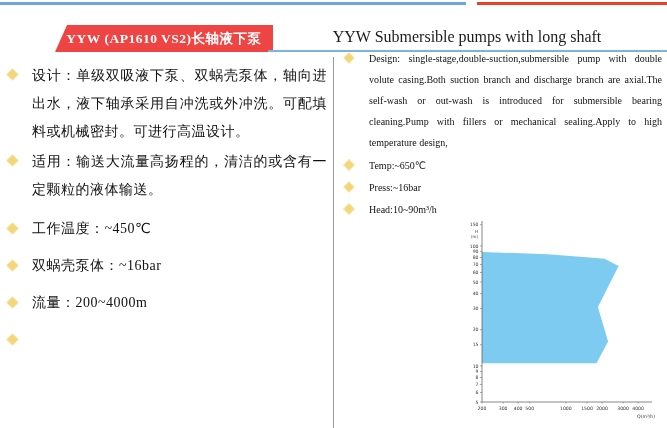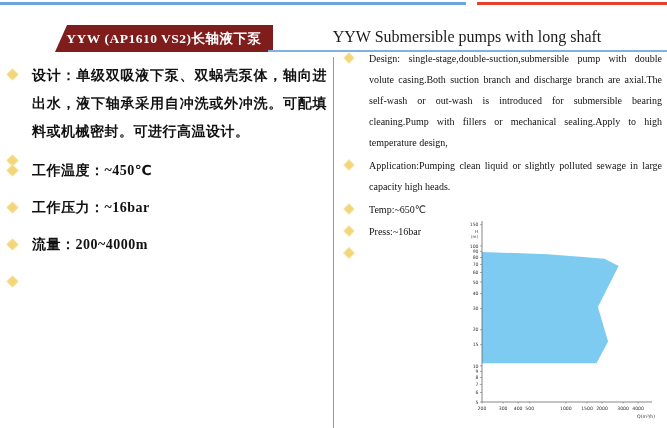--- a/index.html
+++ b/index.html
@@ -4,31 +4,31 @@
 <style>
   html,body{margin:0;padding:0;background:#ffffff;}
   .page{position:relative;width:667px;height:428px;background:#ffffff;overflow:hidden;
         font-family:"Liberation Serif","DejaVu Sans",serif;color:#111;}
 
   
   .rule-top-blue{position:absolute;left:0;top:2px;width:466px;height:3px;background:#6CA6DC;}
   .rule-top-red{position:absolute;left:477px;top:2px;width:190px;height:3px;background:#E8402A;}
 
   
-  .banner{position:absolute;left:55px;top:25px;width:218px;height:27px;background:#7f1d1d;
+  .banner{position:absolute;left:55px;top:25px;width:218px;height:27px;background:#ef4444;
           clip-path:polygon(12px 0,100% 0,100% 100%,0 100%);
           display:flex;align-items:center;justify-content:center;
           color:#fff;font-weight:bold;font-size:13.5px;letter-spacing:0.5px;white-space:nowrap;overflow:hidden;}
   .header-rule{position:absolute;left:268px;top:50px;width:399px;height:2px;background:#7FB2E0;}
   .title-en{position:absolute;left:272px;top:28px;width:390px;text-align:center;
             font-size:16px;color:#1b1b1b;white-space:nowrap;}
 
   
   .divider{position:absolute;left:333px;top:57px;width:1px;height:371px;background:#9A9A9A;}
-  .col-left{position:absolute;left:5px;top:62px;width:322px;font-size:14px;font-weight:bold;
+  .col-left{position:absolute;left:5px;top:62px;width:322px;font-size:14px;font-weight:normal;
             line-height:28px;letter-spacing:0.5px;}
   .col-right{position:absolute;left:342px;top:48px;width:320px;font-size:10px;line-height:21px;}
 
   .para{position:relative;padding-left:27px;text-align:justify;margin:0 0 2px 0;}
   .spec{position:relative;padding-left:27px;margin:0;}
   .col-left .spec{line-height:25px;margin-top:12px;}
   .col-right .spec{line-height:22px;}
   .diamond{position:absolute;left:3px;top:8px;width:9px;height:9px;background:#F3D677;
            transform:rotate(45deg);box-shadow:inset 0 0 2px rgba(255,255,255,.7);}
   .col-right .diamond{width:8px;height:8px;top:6px;}
@@ -54,60 +54,61 @@
 
   <div class="divider"></div>
 
   <div class="col-left">
     <div class="para">
       <span class="diamond"></span>
       <span>设计：单级双吸液下泵、双蜗壳泵体，轴向进出水，液下轴承采用自冲洗或外冲洗。可配填料或机械密封。可进行高温设计。</span>
     </div>
     <div class="para">
       <span class="diamond"></span>
+      <span>适用：输送大流量高扬程的，清洁的或含有一定颗粒的液体输送。</span>
     </div>
     <div class="spec">
       <span class="diamond"></span>
       <span>工作温度：~450℃</span>
     </div>
     <div class="spec">
       <span class="diamond"></span>
-      <span>工作压力：~16bar</span>
+      <span>双蜗壳泵体：~16bar</span>
     </div>
     <div class="spec">
       <span class="diamond"></span>
       <span>流量：200~4000m</span>
     </div>
     <div class="spec">
       <span class="diamond"></span>
     </div>
   </div>
 
   <div class="col-right">
     <div class="para">
       <span class="diamond"></span>
       <span>Design: single-stage,double-suction,submersible pump with double volute casing.Both suction branch and discharge branch are axial.The self-wash or out-wash is introduced for submersible bearing cleaning.Pump with fillers or mechanical sealing.Apply to high temperature design,</span>
     </div>
     <div class="para">
       <span class="diamond"></span>
-      <span>Application:Pumping clean liquid or slightly polluted sewage in large capacity high heads.</span>
     </div>
     <div class="spec">
       <span class="diamond"></span>
       <span>Temp:~650℃</span>
     </div>
     <div class="spec">
       <span class="diamond"></span>
       <span>Press:~16bar</span>
     </div>
     <div class="spec">
       <span class="diamond"></span>
     </div>
     <div class="spec">
       <span class="diamond"></span>
+      <span>Head:10~90m³/h</span>
     </div>
   </div>
 
   <div class="chart">
     <svg viewBox="0 0 219 210" xmlns="http://www.w3.org/2000/svg">
         <polygon points="34.0,33.9 99.3,36.3 135.4,38.9 156.5,40.8 170.6,48.0 149.9,88.9 160.1,123.4 148.5,145.3 34.0,145.3" fill="#7ECBF1"></polygon>
         <path d="M34 3 V184 H 204" fill="none" stroke="#555" stroke-width="0.7"></path>
         <line x1="32" y1="6.745449433640516" x2="34" y2="6.745449433640516" stroke="#555" stroke-width="0.5"></line>
         <text x="30.5" y="8.445449433640515" text-anchor="end" font-size="4.6" fill="#333">150</text>
         <line x1="32" y1="27.87640052032225" x2="34" y2="27.87640052032225" stroke="#555" stroke-width="0.5"></line>

